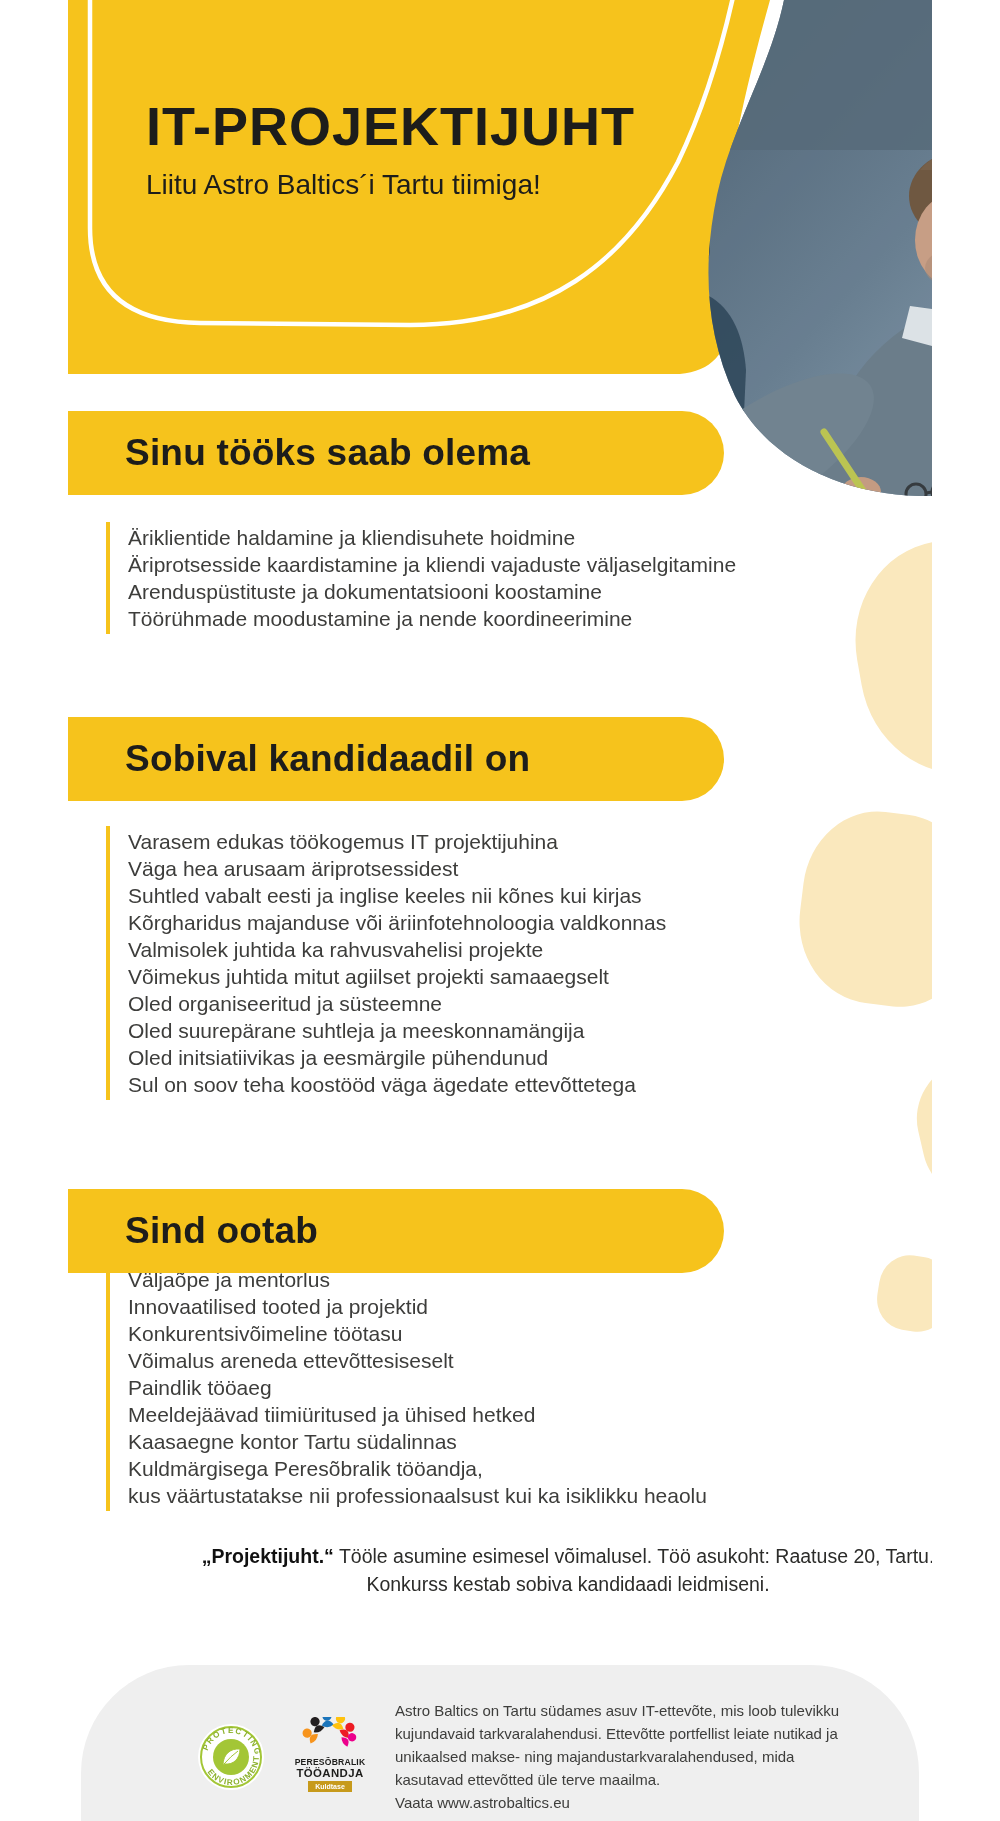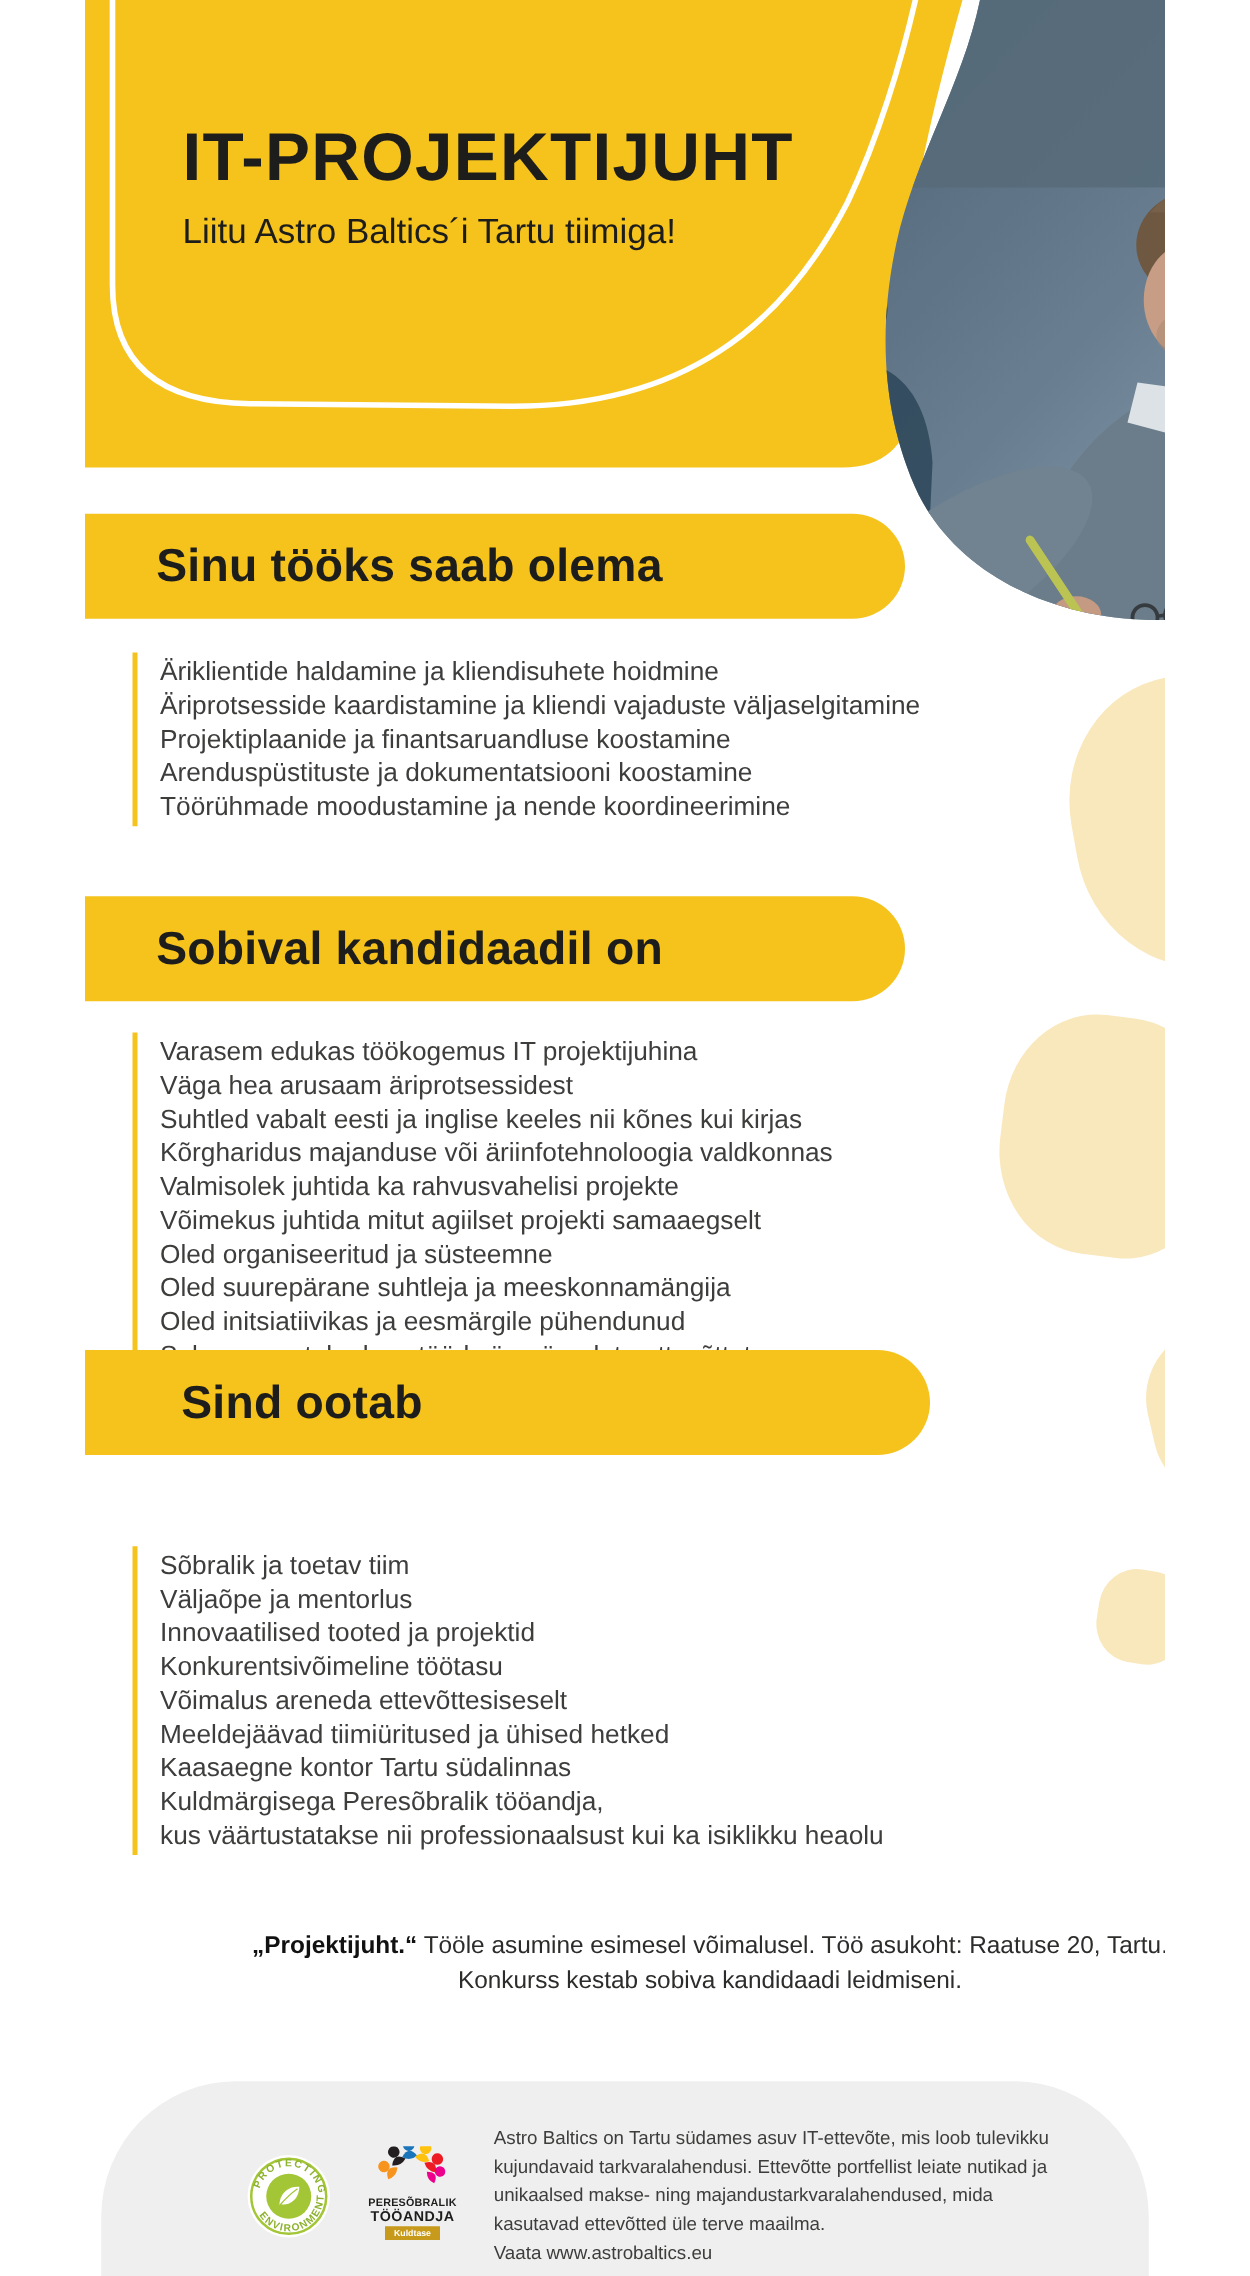--- a/index.html
+++ b/index.html
@@ -24,21 +24,21 @@
   .blob-1{left:790px;top:538px;width:216px;height:234px;border-radius:44% 40% 42% 45%;transform:rotate(-10deg);}
   .blob-2{left:733px;top:813px;width:173px;height:192px;border-radius:42% 45% 40% 44%;transform:rotate(7deg);}
   .blob-3{left:851px;top:1058px;width:138px;height:137px;border-radius:42% 40% 44% 40%;transform:rotate(-13deg);}
   .blob-4{left:810px;top:1256px;width:71px;height:75px;border-radius:42%;transform:rotate(9deg);}
   .blob-5{left:907px;top:1393px;width:55px;height:63px;border-radius:40%;transform:rotate(-18deg);}
   
   .bar{
     position:absolute;left:0;width:656px;height:84px;background:#f6c31c;
     border-radius:0 42px 42px 0;display:flex;align-items:center;z-index:2;
   }
-  .bar-1{top:411px;} .bar-2{top:717px;} .bar-3{top:1080px;padding-left:20px;}
+  .bar-1{top:411px;} .bar-2{top:717px;} .bar-3{top:1189px;}
   .bar-heading{font-size:37px;font-weight:700;color:#1d1d1b;padding-left:57px;letter-spacing:0.2px;white-space:nowrap;}
   .jlist{
     position:absolute;left:38px;width:760px;margin:0;padding:2px 0 2px 18px;
     list-style:none;border-left:4px solid #f6c31c;
   }
   .jlist-1{top:522px;} .jlist-2{top:826px;} .jlist-3{top:1237px;}
   .jlist li{font-size:21px;line-height:27px;color:#3d3d3b;white-space:nowrap;}
   
   .contact{position:absolute;top:1542px;left:0;width:1000px;text-align:center;z-index:2;}
   .contact .cline{font-size:19.5px;line-height:28px;color:#2c2c2a;white-space:nowrap;}
@@ -132,21 +132,20 @@
   <div class="blob blob-4"></div>
   <div class="blob blob-5"></div>
 
   <div class="bar bar-1">
     <span class="bar-heading">Sinu tööks saab olema</span>
   </div>
   <ul class="jlist jlist-1">
 
   <li>Äriklientide haldamine ja kliendisuhete hoidmine</li>
       <li>Äriprotsesside kaardistamine ja kliendi vajaduste väljaselgitamine</li>
-      <li>Projektiplaanide ja finantsaruandluse koostamine</li>
       <li>Arenduspüstituste ja dokumentatsiooni koostamine</li>
       <li>Töörühmade moodustamine ja nende koordineerimine</li>
     </ul>
 
   <div class="bar bar-2">
     <span class="bar-heading">Sobival kandidaadil on</span>
   </div>
   <ul class="jlist jlist-2">
 
   <li>Varasem edukas töökogemus IT projektijuhina</li>
@@ -164,20 +163,21 @@
   <div class="bar bar-3">
     <span class="bar-heading">Sind ootab</span>
   </div>
   <ul class="jlist jlist-3">
 
   <li>Sõbralik ja toetav tiim</li>
       <li>Väljaõpe ja mentorlus</li>
       <li>Innovaatilised tooted ja projektid</li>
       <li>Konkurentsivõimeline töötasu</li>
       <li>Võimalus areneda ettevõttesiseselt</li>
+      <li>Paindlik tööaeg</li>
       <li>Meeldejäävad tiimiüritused ja ühised hetked</li>
       <li>Kaasaegne kontor Tartu südalinnas</li>
       <li>Kuldmärgisega Peresõbralik tööandja,</li>
       <li>kus väärtustatakse nii professionaalsust kui ka isiklikku heaolu</li>
     </ul>
 
   <div class="contact">
     <div class="cline"><span class="kw">„Projektijuht.“</span><span> Tööle asumine esimesel võimalusel. Töö asukoht: Raatuse 20, Tartu.</span></div>
     <div class="cline">Konkurss kestab sobiva kandidaadi leidmiseni.</div>
   </div>

